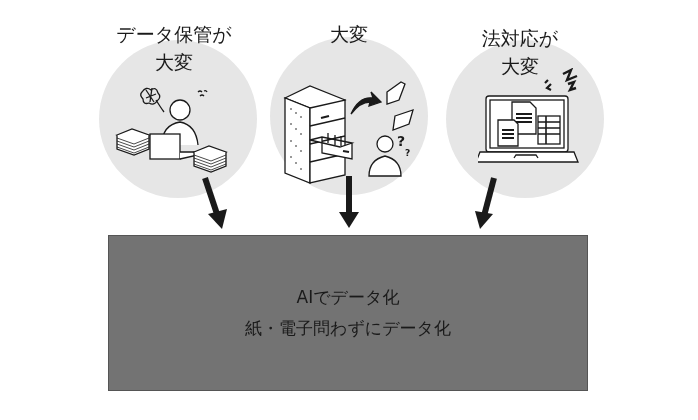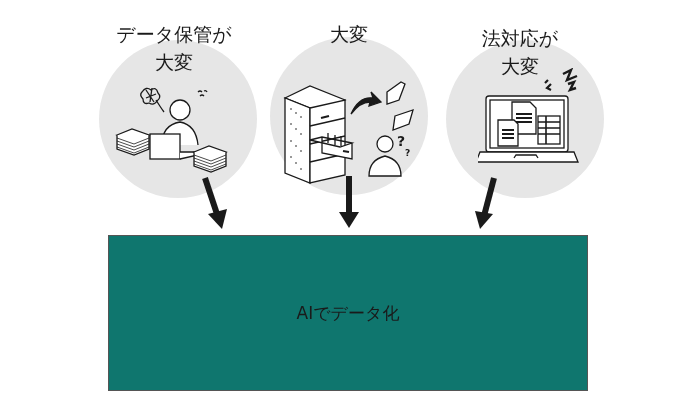--- a/index.html
+++ b/index.html
@@ -2,21 +2,21 @@
 <html><head>
   <meta charset="utf-8">
   <style>
     html, body { margin:0; padding:0; background:#fff; }
     body { width:698px; height:420px; position:relative; overflow:hidden;
       font-family: "DejaVu Sans", sans-serif; color:#1a1a1a; }
     .circle { position:absolute; width:158px; height:158px; border-radius:50%; background:#e6e6e6; }
     .label { position:absolute; text-align:center; font-size:19px; line-height:28px; color:#1a1a1a; width:180px; }
     .illus { position:absolute; }
     .box { position:absolute; left:108px; top:235px; width:480px; height:156px;
-      border:1.5px solid #555; background:#0f766e; box-sizing:border-box;
+      border:1.5px solid #555; background:#737373; box-sizing:border-box;
       display:flex; flex-direction:column; align-items:center; justify-content:center; }
     .box-line { font-size:17px; line-height:31px; color:#1a1a1a; white-space:nowrap; }
     svg.arrows { position:absolute; left:0; top:0; }
   </style>
 </head>
 <body>
 
 <div class="circle" style="left:99px; top:40px;"></div>
 <div class="circle" style="left:270px; top:37px;"></div>
 <div class="circle" style="left:446px; top:40px;"></div>
@@ -121,13 +121,14 @@
     <path d="M339 212 L349 228 L359 212 Z" fill="#1a1a1a"></path>
   </g>
   <g>
     <path d="M494 178 L484 216" stroke="#1a1a1a" stroke-width="6"></path>
     <path d="M475 211 L480 229 L493 214 Z" fill="#1a1a1a"></path>
   </g>
 </svg>
 
 <div class="box">
   <div class="box-line">AIでデータ化</div>
+  <div class="box-line">紙・電子問わずにデータ化</div>
 </div>
 
 </body></html>

